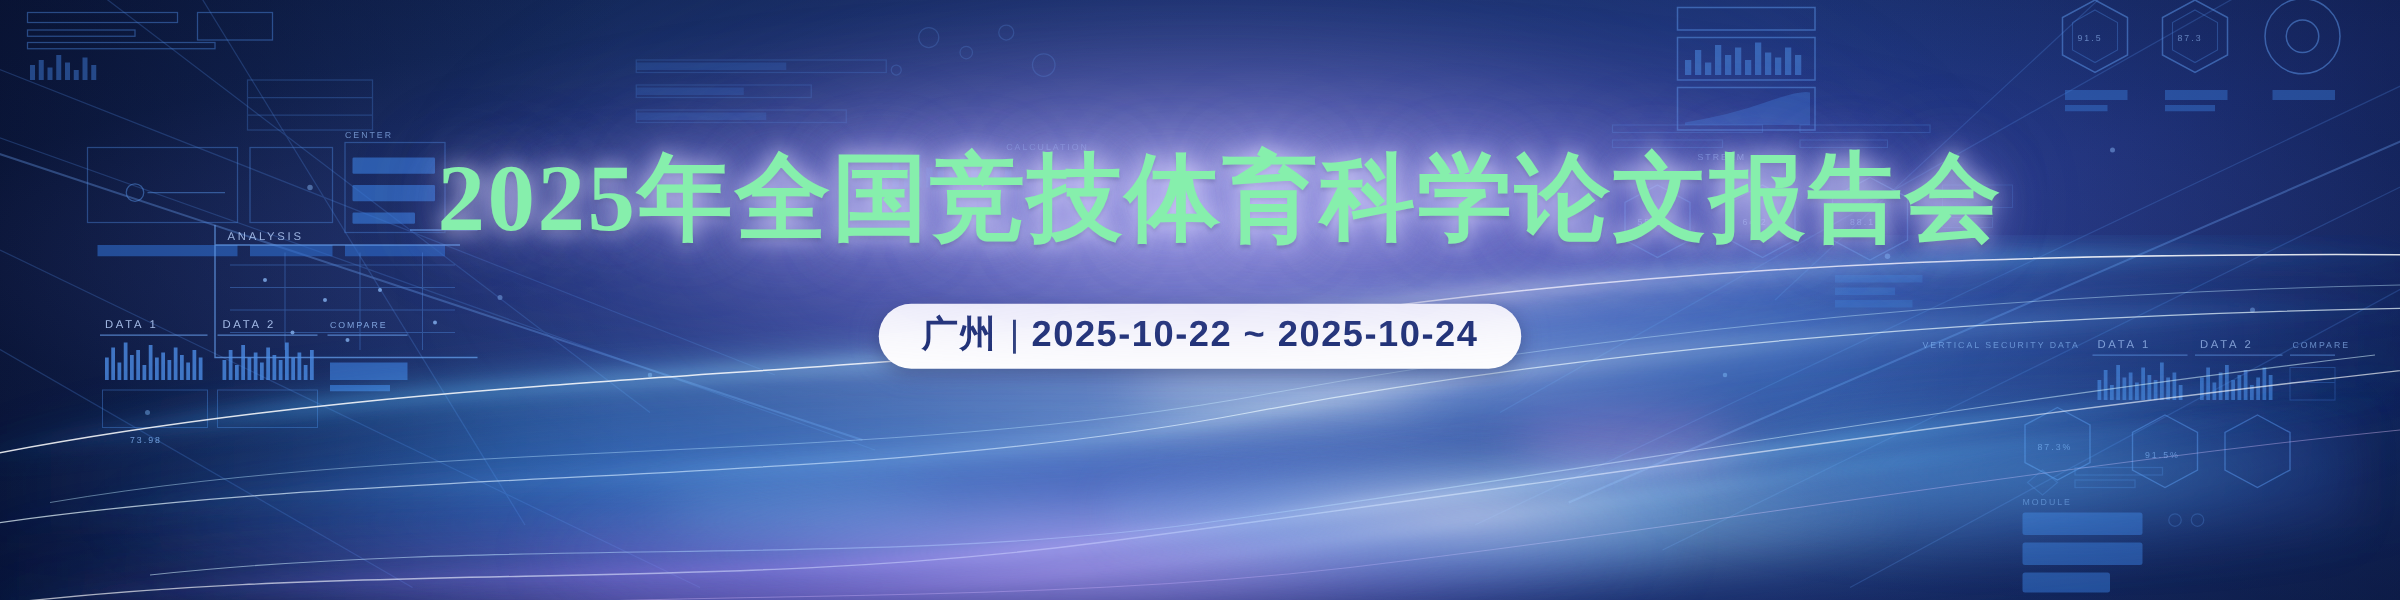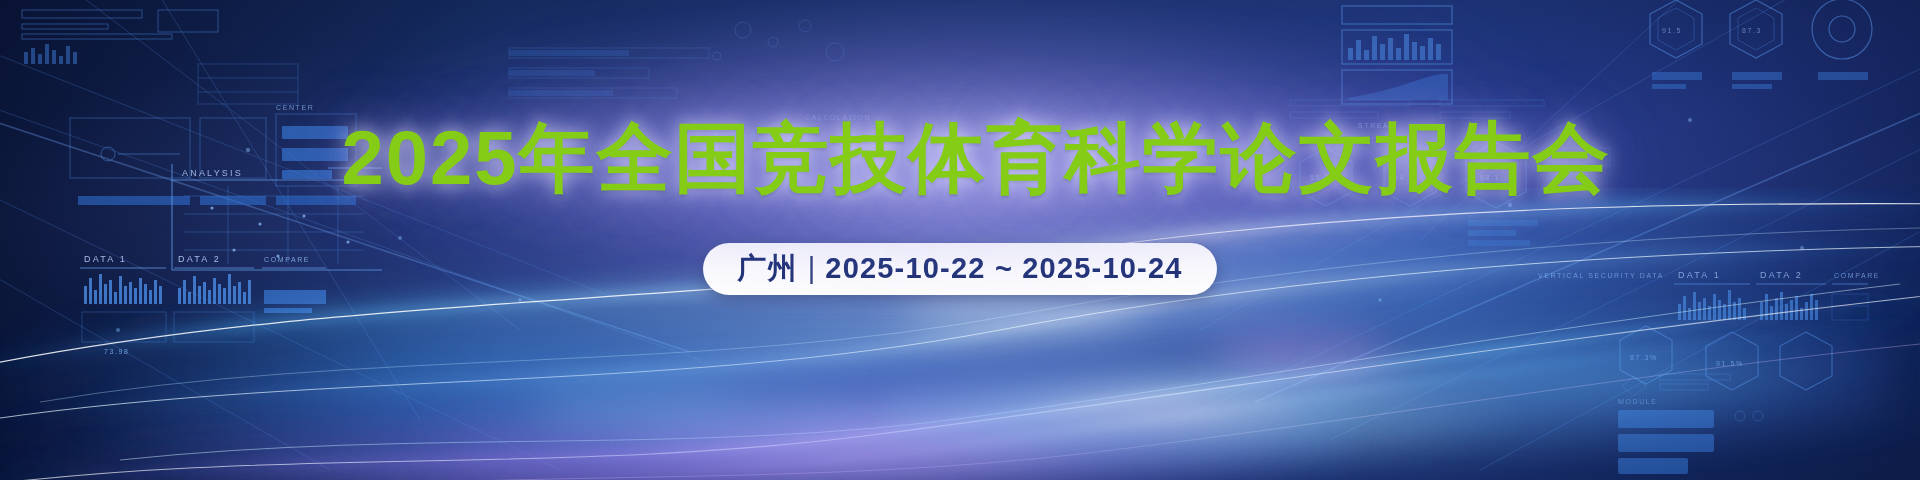--- a/index.html
+++ b/index.html
@@ -46,21 +46,21 @@
   
   .lines{ position:absolute; inset:0; opacity:.55; }
   .lines svg{ width:100%; height:100%; display:block; }
 
   
   .hud{ position:absolute; color:#5b8fe0; pointer-events:none; }
   .hud svg{ display:block; overflow:visible; }
 
   .hud-left-top   { left:18px;  top:4px;   opacity:.60; }
   .hud-left-panel { left:70px;  top:118px; opacity:.72; }
-  .hud-analysis   { left:168px; top:152px; opacity:.80; }
+  .hud-analysis   { left:168px; top:168px; opacity:.80; }
   .hud-data-left  { left:78px;  top:248px; opacity:.85; }
   .hud-mid-top    { left:505px; top:8px;   opacity:.45; }
   .hud-right-top  { right:24px; top:-4px;  opacity:.62; }
   .hud-hex-row    { right:300px;top:96px;  opacity:.55; }
   .hud-data-right { right:52px; top:264px; opacity:.70; }
   .hud-right-low  { right:90px; bottom:-4px; opacity:.55; }
   .hud-bars-top   { right:432px;top:6px;   opacity:.58; }
 
   
   .waves{ position:absolute; left:0; right:0; bottom:-8px; height:300px; }
@@ -103,25 +103,25 @@
   .title-halo{
     position:absolute; left:50%; top:50%;
     transform:translate(-50%,-50%);
     width:1280px; height:240px;
     background:radial-gradient(ellipse at 50% 50%, rgba(214,208,250,.50) 0%, rgba(150,142,228,.26) 40%, rgba(70,72,170,.04) 68%, rgba(40,50,130,0) 80%);
     filter:blur(26px);
     pointer-events:none;
   }
   #main-title{
     position:relative;
-    font-family:Liberation Sans, sans-serif;
+    font-family:Liberation Serif, serif;
     font-size:76px;
     font-weight:700;
     letter-spacing:2px;
-    color:#84cc16;
+    color:#86efac;
     white-space:nowrap;
     text-shadow:
       0 0 18px rgba(225,218,255,.85),
       0 0 42px rgba(168,160,248,.65),
       0 0 76px rgba(120,118,230,.45),
       0 2px 3px rgba(22,30,80,.35);
     margin-left: 32px;
   }
 
   .pill{

